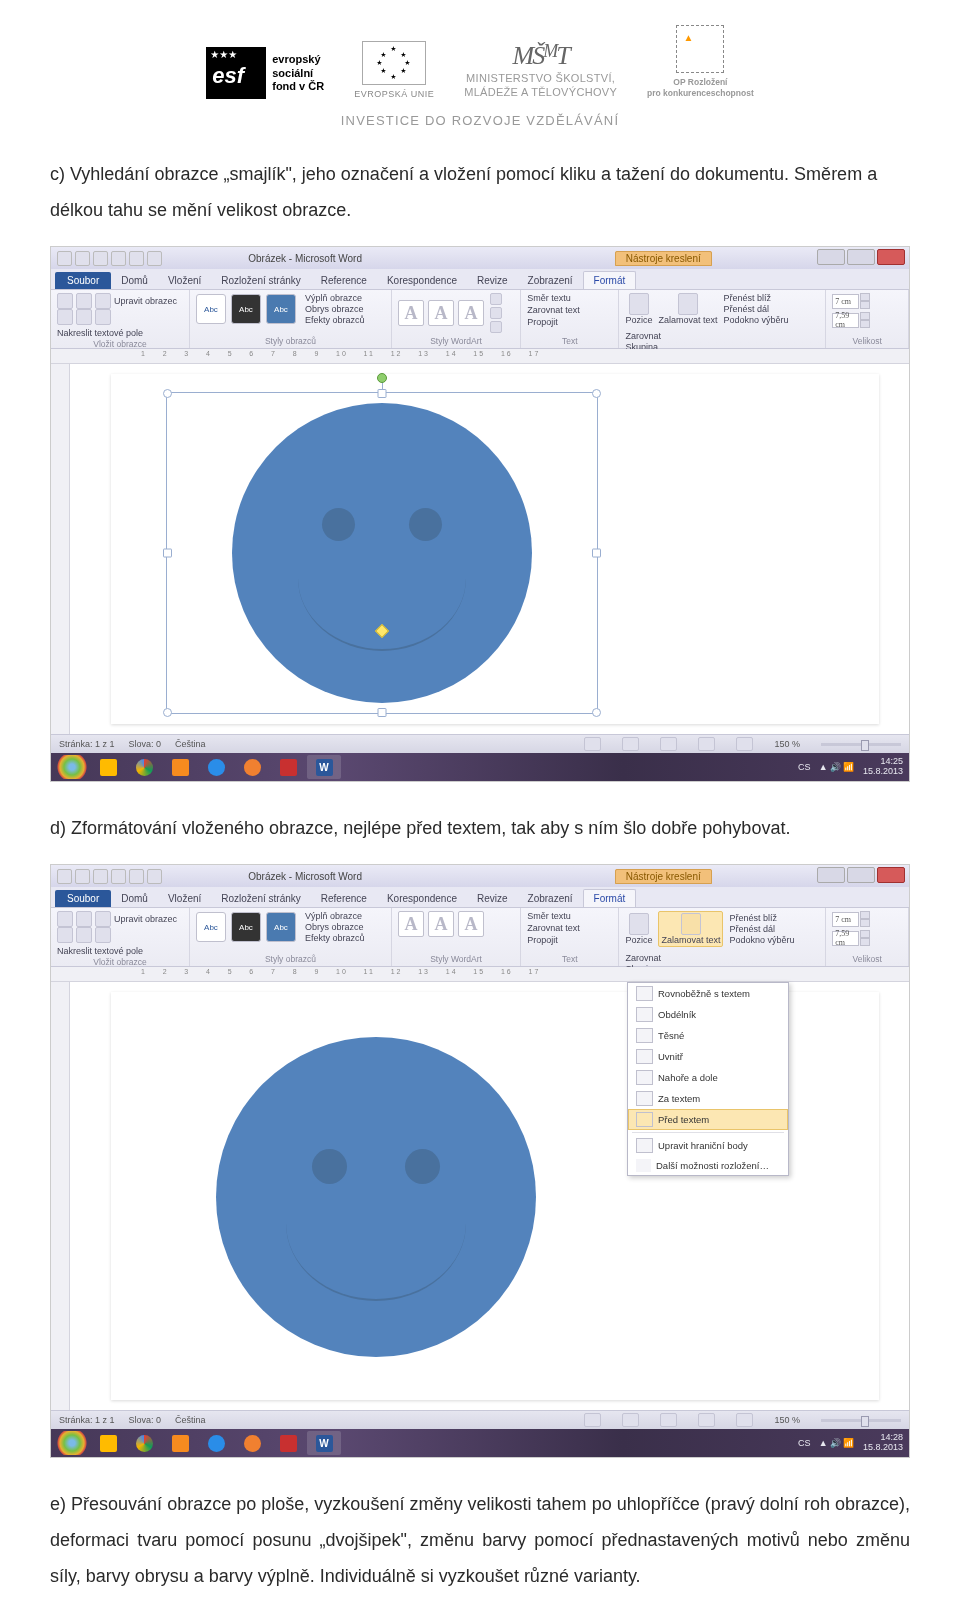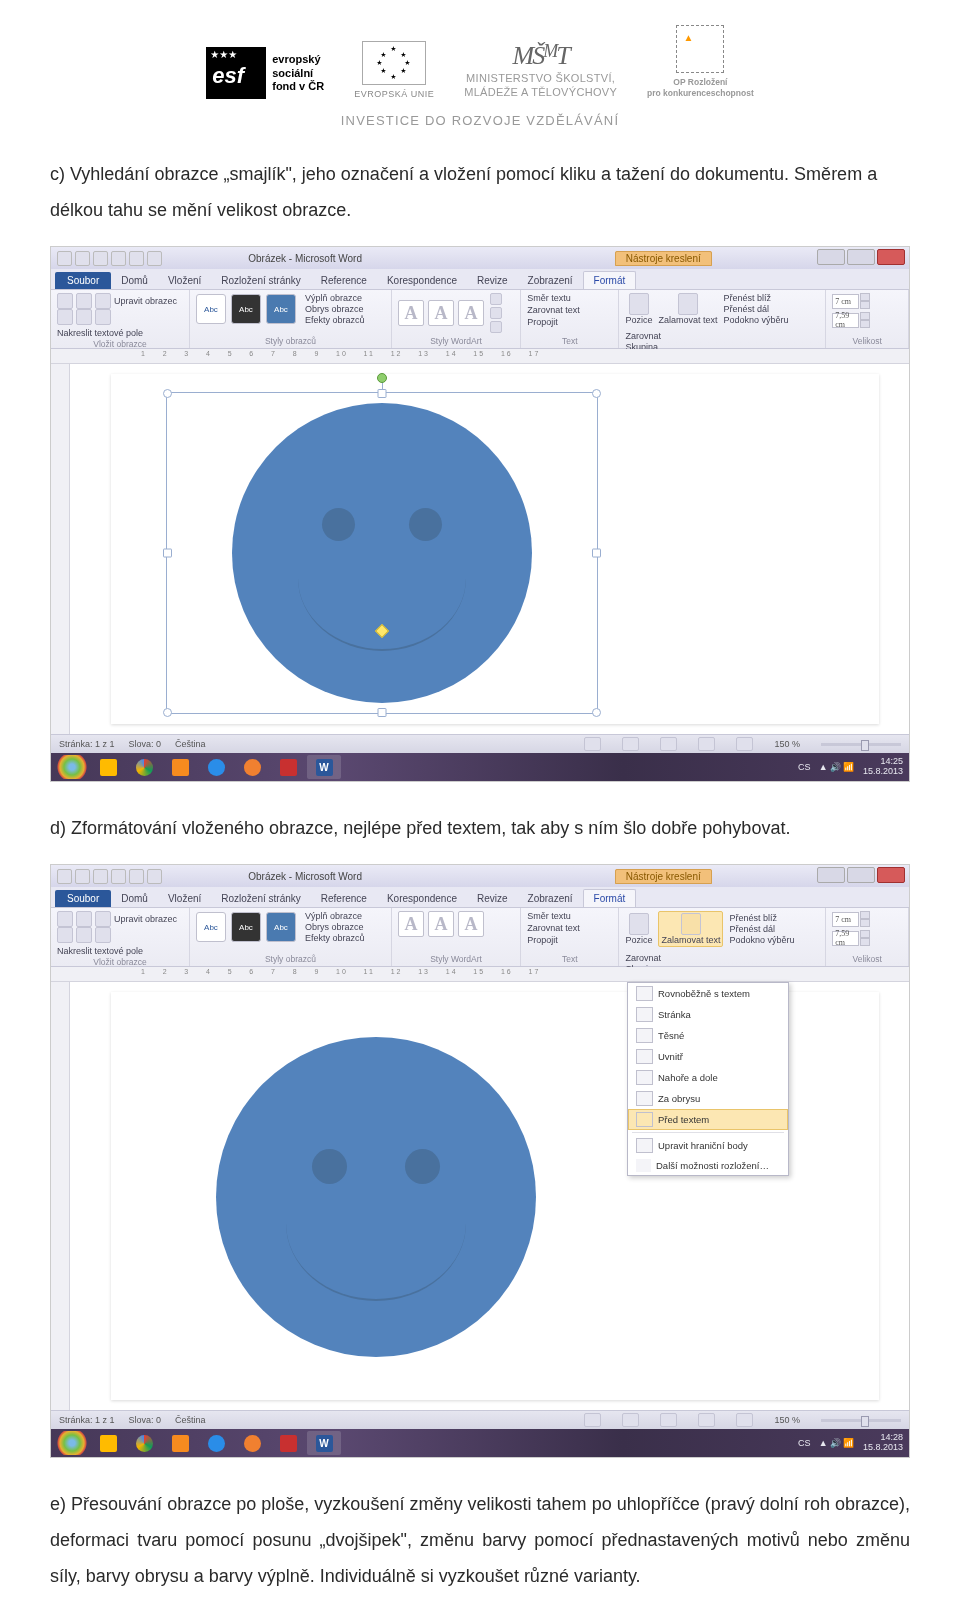--- a/index.html
+++ b/index.html
@@ -471,37 +471,37 @@
         </div>
       </div>
 
       <div class="wrap-menu" style="right:120px;top:0">
         <div class="wrap-item">
             <span class="wi"></span>
             <span>Rovnoběžně s textem</span>
           </div>
         <div class="wrap-item">
             <span class="wi"></span>
-            <span>Stránka</span>
+            <span>Obdélník</span>
           </div>
         <div class="wrap-item">
             <span class="wi"></span>
             <span>Těsné</span>
           </div>
         <div class="wrap-item">
             <span class="wi"></span>
             <span>Uvnitř</span>
           </div>
         <div class="wrap-item">
             <span class="wi"></span>
             <span>Nahoře a dole</span>
           </div>
         <div class="wrap-item">
             <span class="wi"></span>
-            <span>Za obrysu</span>
+            <span>Za textem</span>
           </div>
         <div class="wrap-item sel">
             <span class="wi" style="background:#fce7b3"></span>
             <span>Před textem</span>
           </div>
         <div class="wrap-sep"></div>
         <div class="wrap-item">
             <span class="wi"></span>
             <span>Upravit hraniční body</span>
           </div>

